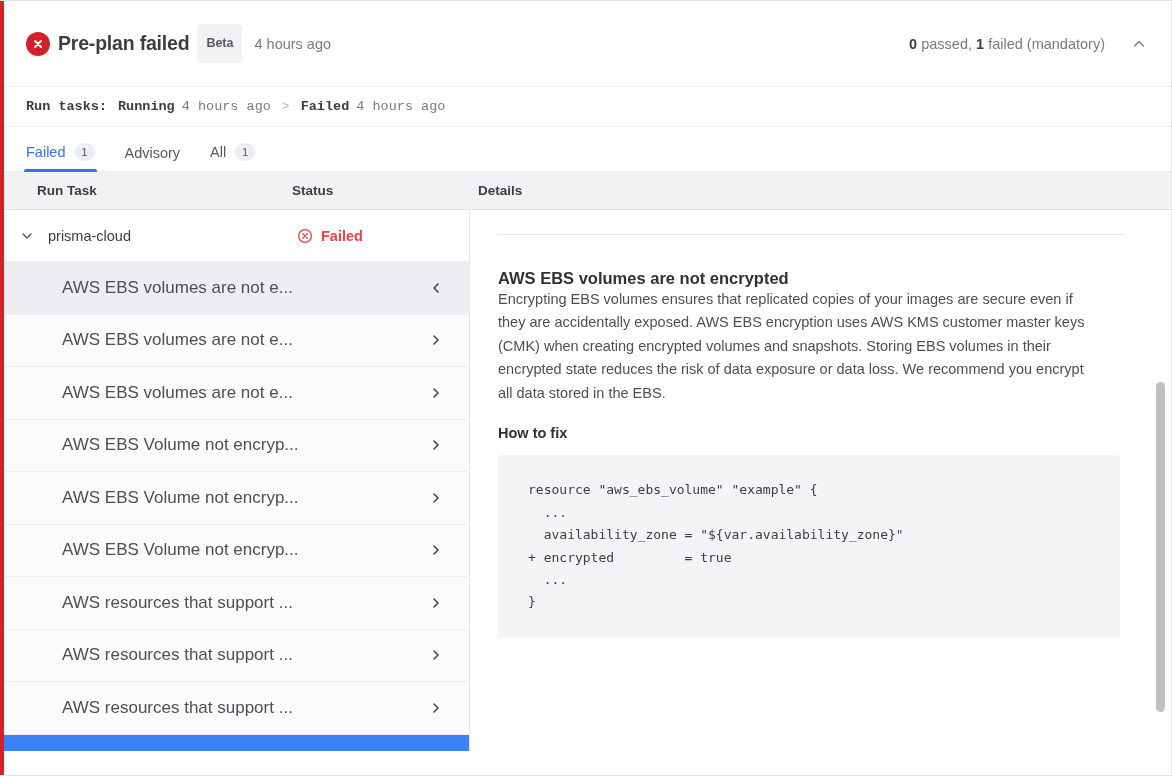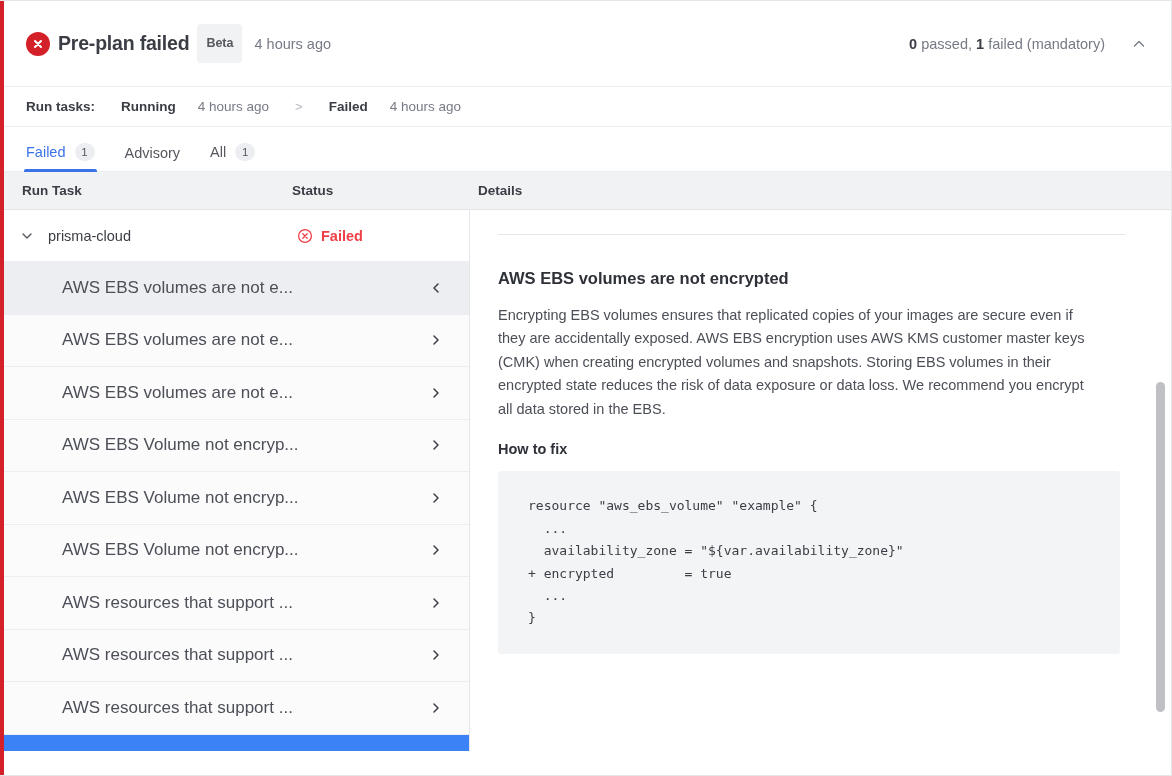--- a/index.html
+++ b/index.html
@@ -92,24 +92,25 @@
     align-items: center;
     cursor: pointer;
   }
 
   
   .breadcrumb-row {
     height: 40px;
     display: flex;
     align-items: center;
     padding: 0 26px;
-    gap: 22px;
+    gap: 7px;
     border-bottom: 1px solid #ebedf0;
     font-size: 13.5px;
     color: #767a85;
+    font-family: Liberation Mono, monospace;
   }
   .bc-label { font-weight: bold; color: #3b3d45; margin-right: 4px; }
   .bc-state { font-weight: bold; color: #3b3d45; }
   .bc-sep { color: #b6b9c0; margin: 0 4px; font-size: 13px; }
 
   
   .tabs-row {
     height: 45px;
     display: flex;
     align-items: flex-end;
@@ -153,21 +154,21 @@
   .table-head {
     height: 38px;
     display: flex;
     align-items: center;
     background: #f1f2f4;
     border-bottom: 1px solid #e2e4e8;
     font-size: 13.5px;
     font-weight: bold;
     color: #3b3d45;
   }
-  .th-task   { width: 292px; padding-left: 22px; }
+  .th-task   { width: 292px; padding-left: 37px; }
   .th-status { width: 172px; }
   .th-detail { flex: 1; padding-left: 14px; }
 
   
   .body {
     display: flex;
     height: 541px;
   }
 
   
@@ -245,21 +246,21 @@
   .details-inner { padding-top: 24px; }
   .detail-divider {
     height: 1px;
     background: #e4e6ea;
     margin: 0 0 34px 0;
   }
   .detail-title {
     font-size: 16.5px;
     font-weight: bold;
     color: #2f3139;
-    margin: 0 0 16px 0;
+    margin: 0 0 0 0;
   }
   .detail-body {
     font-size: 14.5px;
     color: #4c4f57;
     line-height: 1.62;
     margin: 0 0 20px 0;
     max-width: 600px;
   }
   .detail-subtitle {
     font-size: 14.5px;

